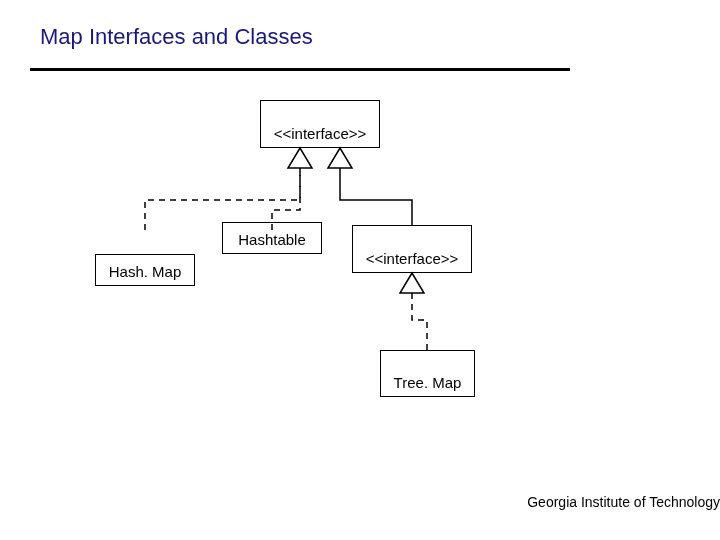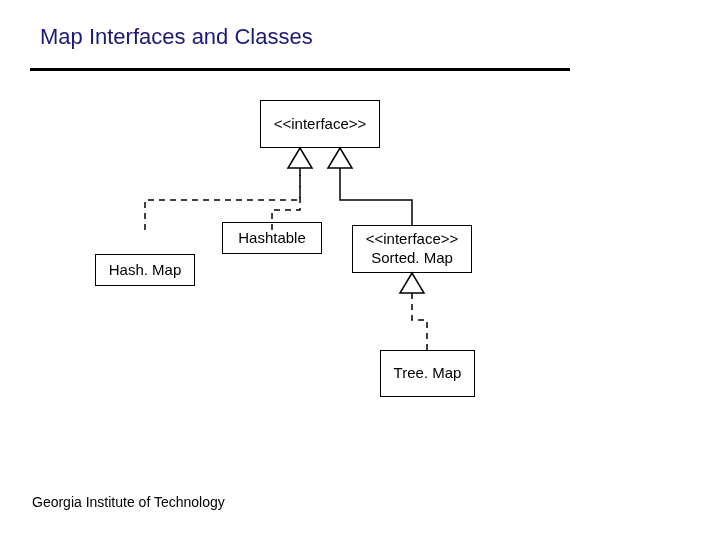--- a/index.html
+++ b/index.html
@@ -30,29 +30,29 @@
   }
   .box {
     position: absolute;
     border: 1.5px solid #000;
     background: #fff;
     text-align: center;
     font-size: 15px;
     color: #000;
     display: flex;
     flex-direction: column;
-    justify-content: center;
+    justify-content: flex-end;
     line-height: 1.25;
     padding: 3px 6px;
   }
   .footer {
     position: absolute;
     width: 720px;
     bottom: 30px;
-    text-align: left;
+    text-align: right;
     font-size: 14px;
     color: #000;
     padding-left: 32px;
   }
   svg.connectors {
     position: absolute;
     left: 0; top: 0;
     width: 720px; height: 540px;
     pointer-events: none;
   }
@@ -70,21 +70,20 @@
 <div class="box" style="left:95px; top:230px; width:100px; height:32px;margin-top:24px;">
   <span>Hash. Map</span>
 </div>
 
 <div class="box" style="left:222px; top:222px; width:100px; height:32px;">
   <span>Hashtable</span>
 </div>
 
 <div class="box" style="left:352px; top:225px; width:120px; height:48px;">
   <span>&lt;&lt;interface&gt;&gt;</span>
-  <span>Sorted. Map</span>
 </div>
 
 <div class="box" style="left:380px; top:350px; width:95px; height:47px;">
   <span>Tree. Map</span>
 </div>
 
 <svg class="connectors">
 
   <polygon points="300,148 288,168 312,168" fill="#fff" stroke="#000" stroke-width="1.5"></polygon>
 

